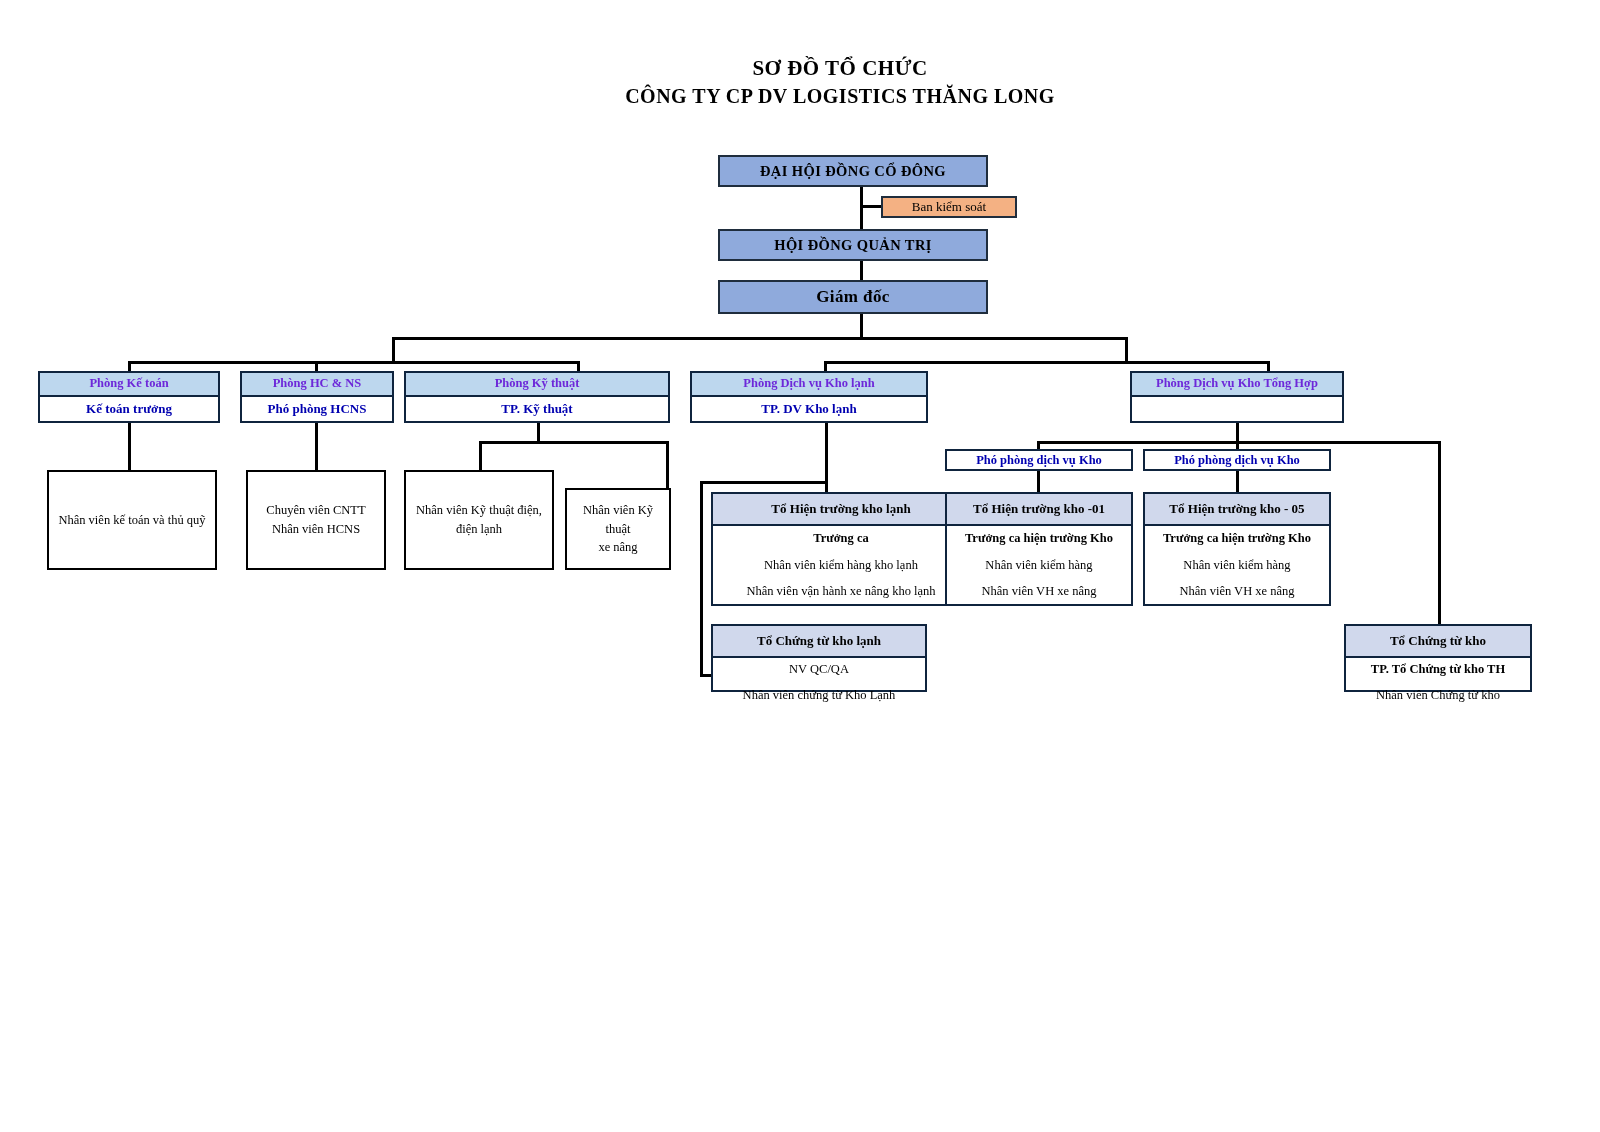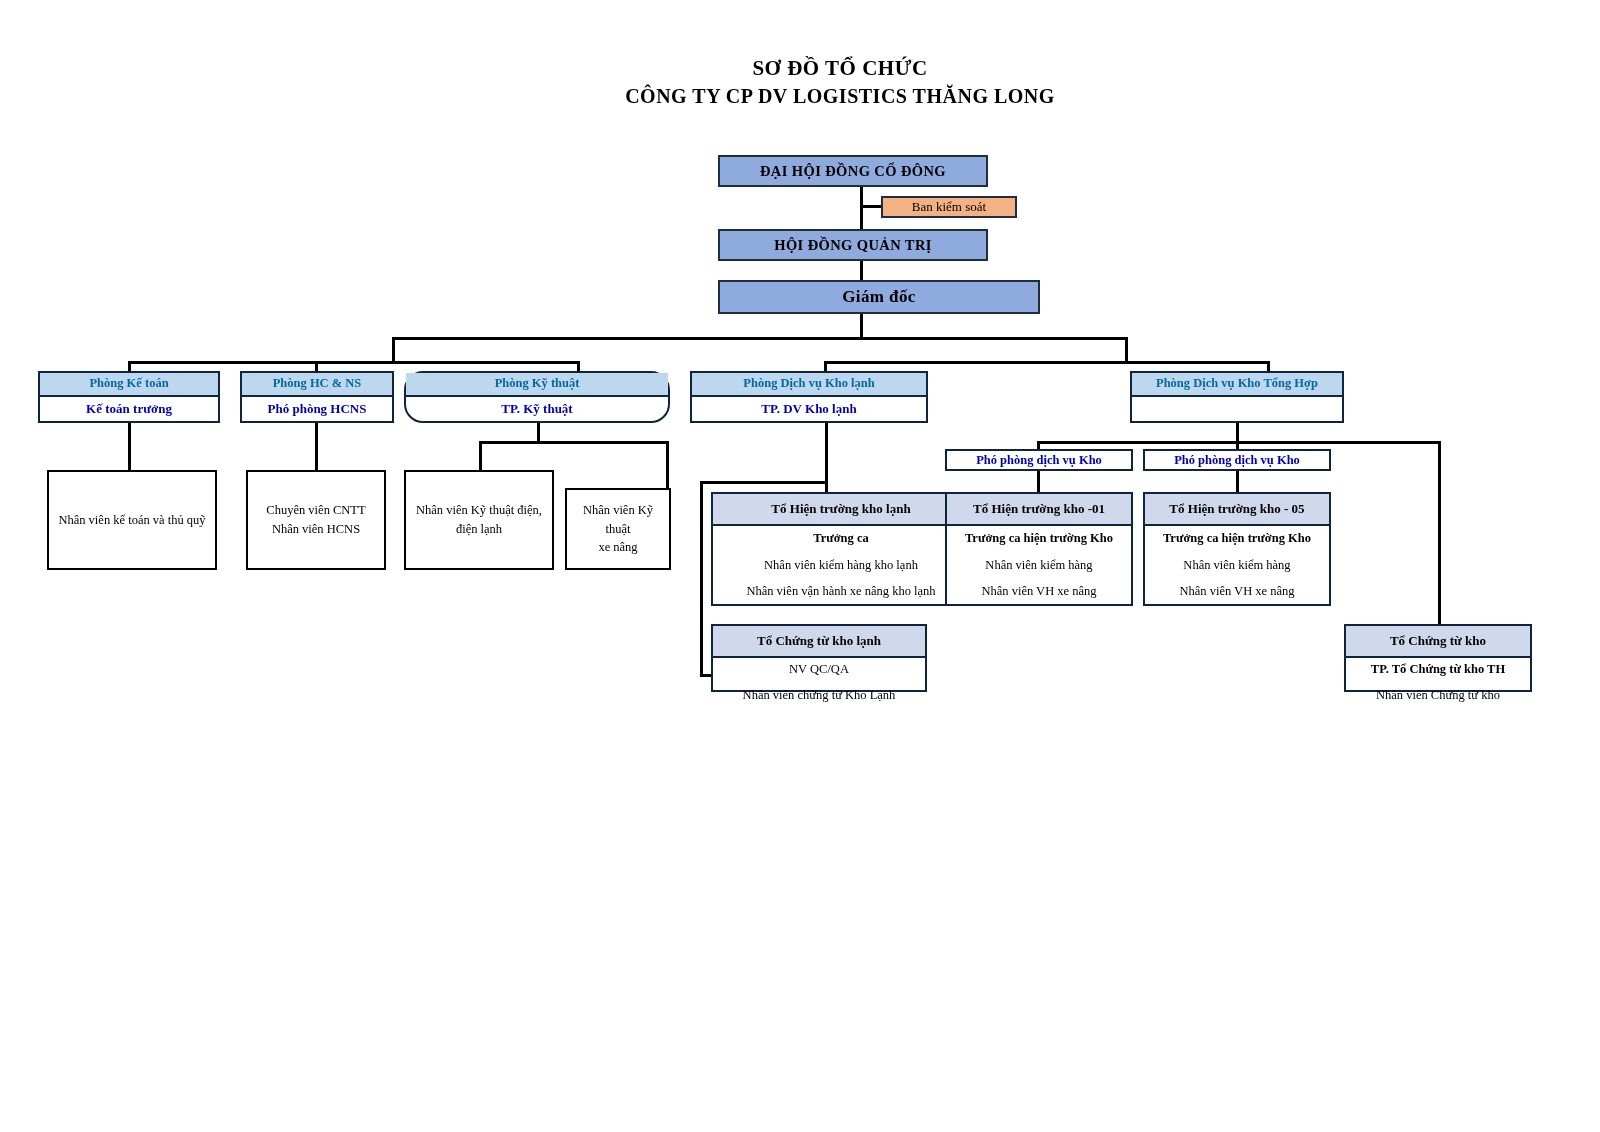--- a/index.html
+++ b/index.html
@@ -81,21 +81,21 @@
     border: 2px solid #0f243e;
     background: #ffffff;
     padding: 0;
   }
   .card .hd {
     background: #bdd7ee;
     border-bottom: 2px solid #0f243e;
     text-align: center;
     font-weight: bold;
     font-size: 12.5px;
-    color: #0369a1;
+    color: #6d28d9;
     line-height: 1.1;
     padding: 4px 2px;
     white-space: nowrap;
   }
   .card .bd {
     flex: 1;
     display: flex;
     flex-direction: column;
     align-items: center;
     justify-content: center;
@@ -178,21 +178,21 @@
   <div class="box audit" style="left:881px; top:196px; width:136px; height:22px;">
     <span>Ban kiểm soát</span>
   </div>
 
   <div class="box gov" style="left:718px; top:229px; width:270px; height:32px;">
     <span>HỘI ĐỒNG QUẢN TRỊ</span>
   </div>
 
   <div class="ln ln-v" style="left:860px; top:261px; width:3px; height:19px;"></div>
 
-  <div class="box gov big" style="left:718px; top:280px; width:322px; height:34px;">
+  <div class="box gov big" style="left:718px; top:280px; width:270px; height:34px;">
     <span>Giám đốc</span>
   </div>
 
   <div class="ln ln-v" style="left:860px; top:314px; width:3px; height:25px;"></div>
   <div class="ln ln-h" style="left:392px; top:337px; width:736px; height:3px;"></div>
 
   <div class="ln ln-v" style="left:392px; top:337px; width:3px; height:26px;"></div>
   <div class="ln ln-h" style="left:128px; top:361px; width:452px; height:3px;"></div>
   <div class="ln ln-v" style="left:128px; top:361px; width:3px; height:12px;"></div>
   <div class="ln ln-v" style="left:315px; top:361px; width:3px; height:12px;"></div>
@@ -210,21 +210,21 @@
     </div>
   </div>
 
   <div class="box card" style="left:240px; top:371px; width:154px; height:52px;">
     <div class="hd">Phòng HC &amp; NS</div>
     <div class="bd">
       <span class="blue">Phó phòng HCNS</span>
     </div>
   </div>
 
-  <div class="box card" style="left:404px; top:371px; width:266px; height:52px;border-radius:19px;">
+  <div class="box card" style="left:404px; top:371px; width:266px; height:52px;">
     <div class="hd">Phòng Kỹ thuật</div>
     <div class="bd">
       <span class="blue">TP. Kỹ thuật</span>
     </div>
   </div>
 
   <div class="box card" style="left:690px; top:371px; width:238px; height:52px;">
     <div class="hd">Phòng Dịch vụ Kho lạnh</div>
     <div class="bd">
       <span class="blue">TP. DV Kho lạnh</span>

